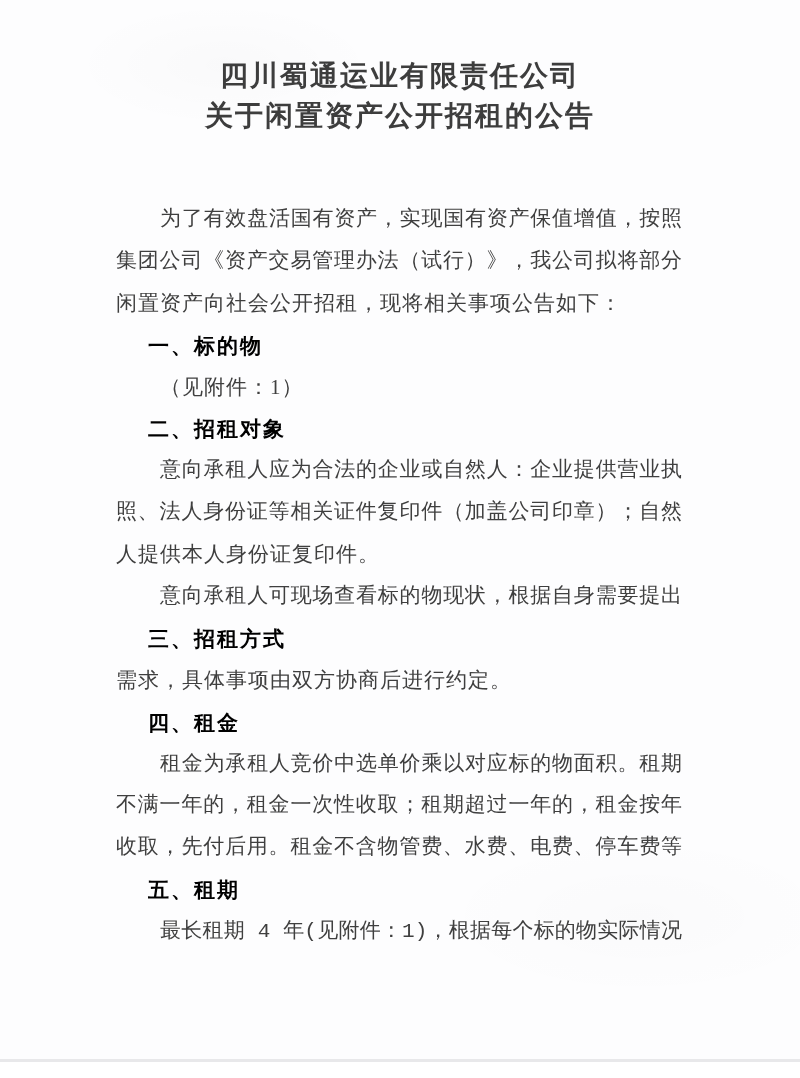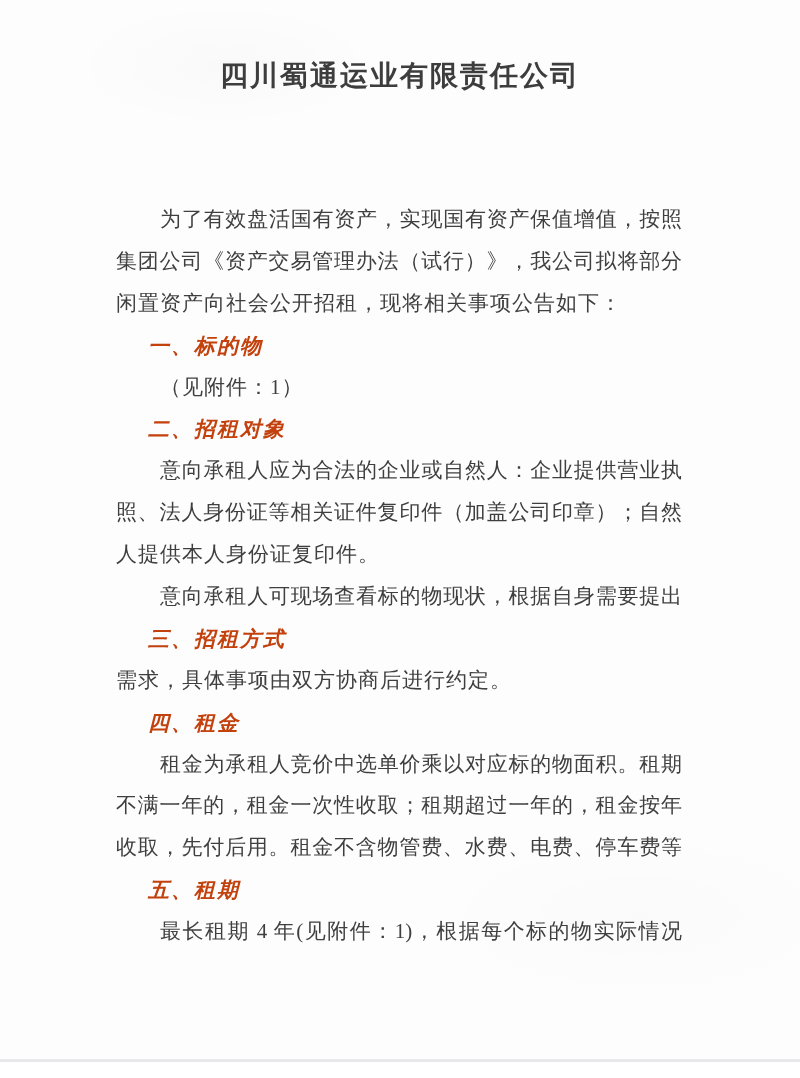--- a/index.html
+++ b/index.html
@@ -50,31 +50,31 @@
     height: 41.9px;
     line-height: 41.9px;
     font-size: 21px;
     color: #3f3f3f;
     letter-spacing: 1px;
   }
   .line.fill {
     letter-spacing: 0;
     text-align: justify;
     text-align-last: justify;
+    font-family: Liberation Mono, monospace;
   }
   .line.indent {
     text-indent: 44px;
   }
   .line.heading {
     font-family: "Liberation Sans", "DejaVu Sans", sans-serif;
     font-weight: bold;
-    color: #c2410c;
+    color: #000000;
     text-indent: 32px;
     letter-spacing: 2px;
-    font-style: italic;
   }
   .bottom-edge {
     position: absolute;
     top: 1059px;
     left: 0;
     width: 800px;
     height: 3px;
     background: #e8e8ea;
   }
   .below-edge {
@@ -85,20 +85,21 @@
     height: 16px;
     background: #ffffff;
   }
 </style>
 </head>
 <body>
 
 <div class="page">
   <div class="doc-title">
       <div class="title-line">四川蜀通运业有限责任公司</div>
+      <div class="title-line">关于闲置资产公开招租的公告</div>
     </div>
   <div class="doc-body">
       <div class="line paragraph indent fill">为了有效盘活国有资产，实现国有资产保值增值，按照</div>
       <div class="line paragraph fill">集团公司《资产交易管理办法（试行）》，我公司拟将部分</div>
       <div class="line paragraph">闲置资产向社会公开招租，现将相关事项公告如下：</div>
       <div class="line heading">一、标的物</div>
       <div class="line paragraph indent">（见附件：1）</div>
       <div class="line heading">二、招租对象</div>
       <div class="line paragraph indent fill">意向承租人应为合法的企业或自然人：企业提供营业执</div>
       <div class="line paragraph fill">照、法人身份证等相关证件复印件（加盖公司印章）；自然</div>

